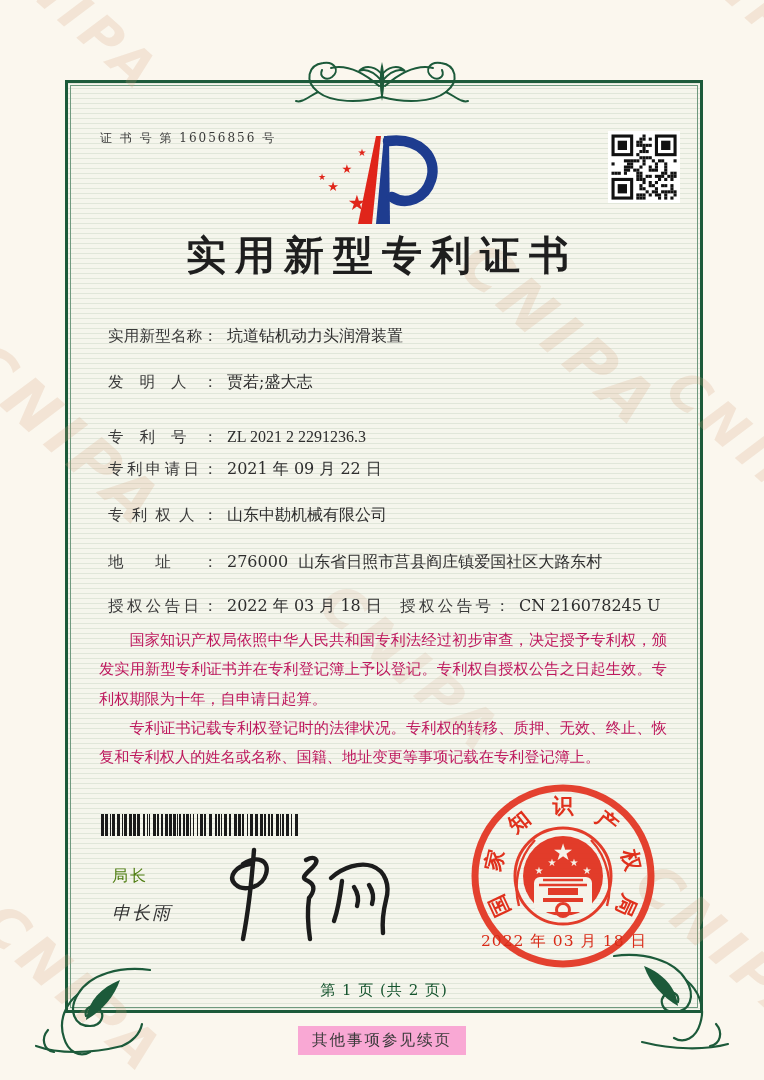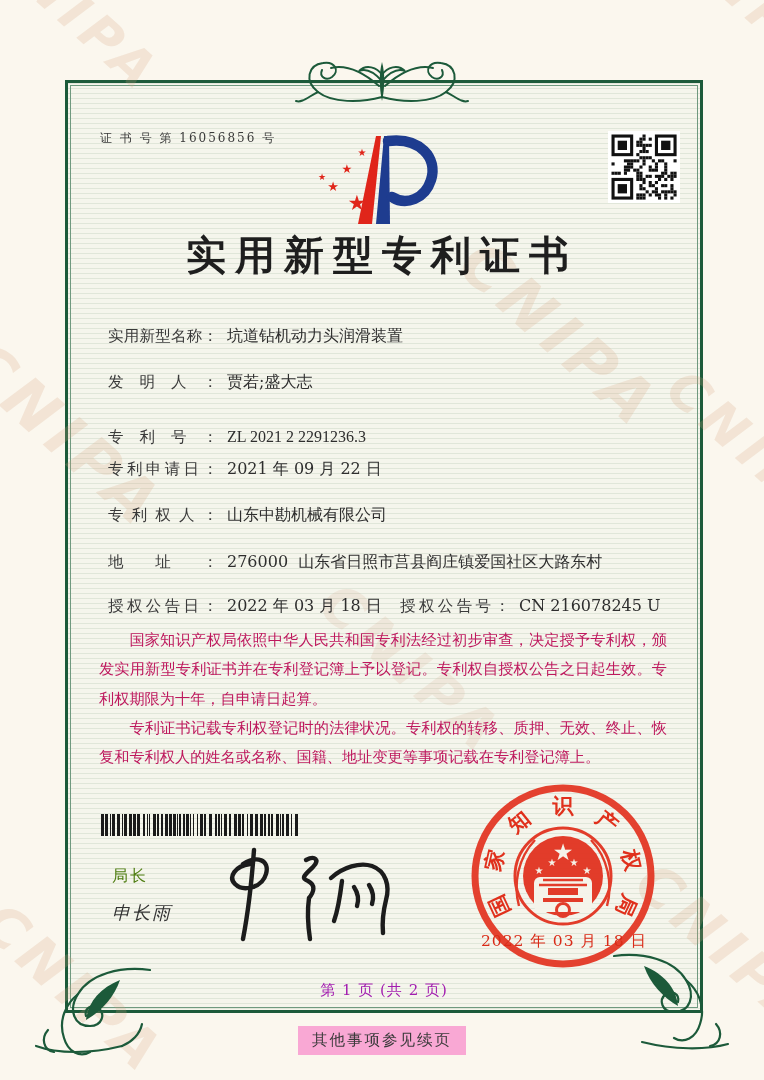--- a/index.html
+++ b/index.html
@@ -67,21 +67,21 @@
     position:absolute;left:50%;top:50%;z-index:2;
     font-size:21px;font-weight:bold;color:#e0301c;
     font-family:"DejaVu Serif","Liberation Serif",serif;
   }
   .seal-date{
     position:absolute;left:458px;top:931px;width:212px;text-align:center;
     font-size:15.5px;color:#d92b18;z-index:4;letter-spacing:1px;white-space:nowrap;
   }
   .page-info{
     position:absolute;left:65px;top:981px;width:638px;text-align:center;
-    font-size:15px;color:#a21caf;z-index:2;letter-spacing:1px;
+    font-size:15px;color:#14532d;z-index:2;letter-spacing:1px;
   }
   .cont-note{
     position:absolute;left:50%;top:1026px;transform:translateX(-50%);
     background:#f9a8d4;padding:4px 14px;font-size:15.5px;color:#3a3a3a;
     z-index:2;letter-spacing:2px;white-space:nowrap;
   }
   .ornament{position:absolute;z-index:2;pointer-events:none;}
   .qr{position:absolute;left:608px;top:131px;z-index:2;}
   .logo{position:absolute;left:308px;top:124px;z-index:2;}
 </style>

